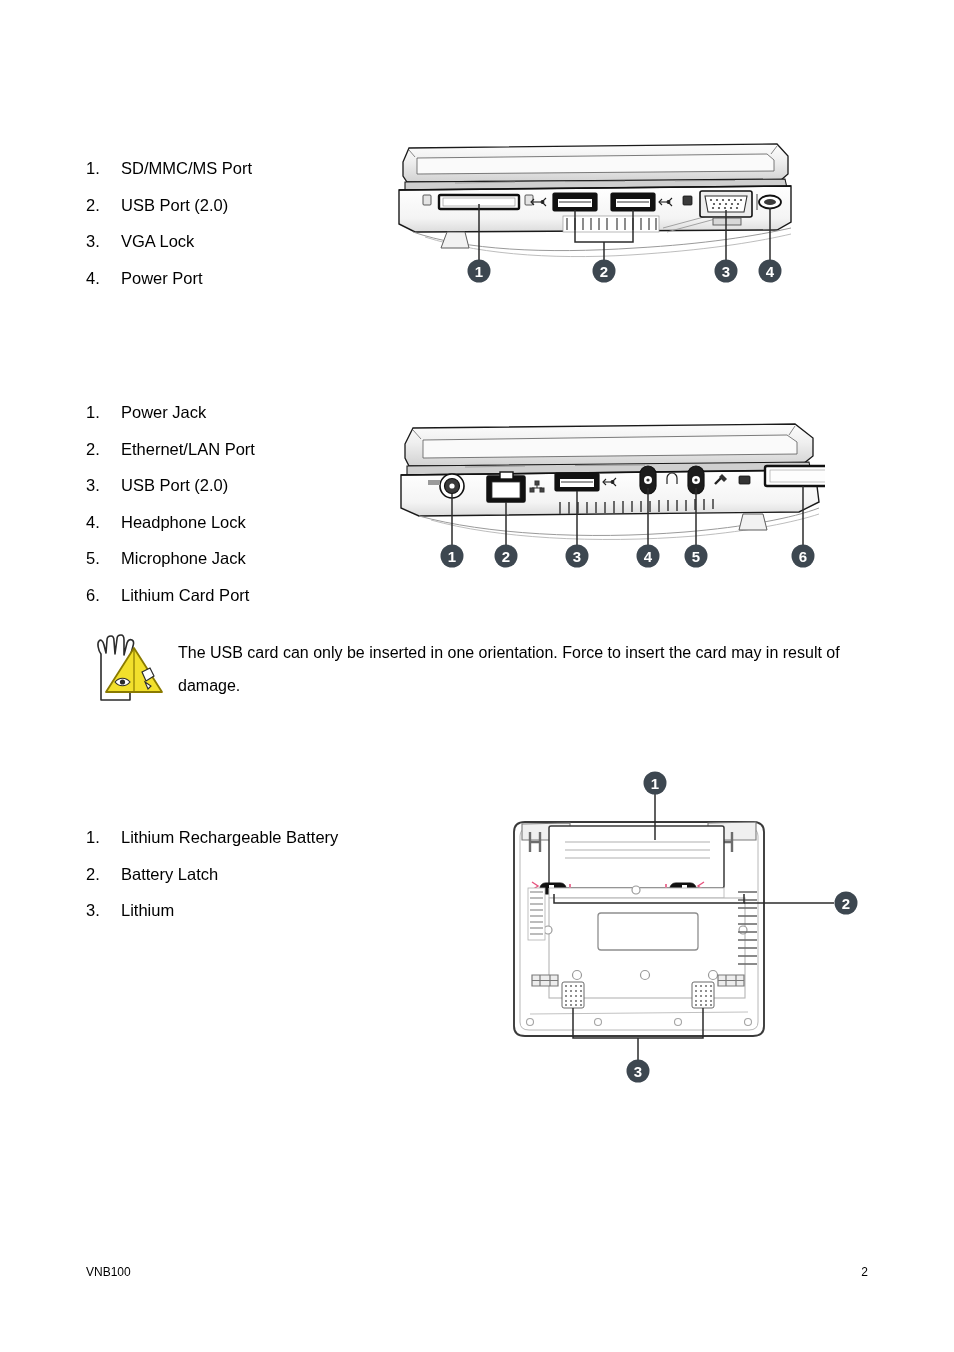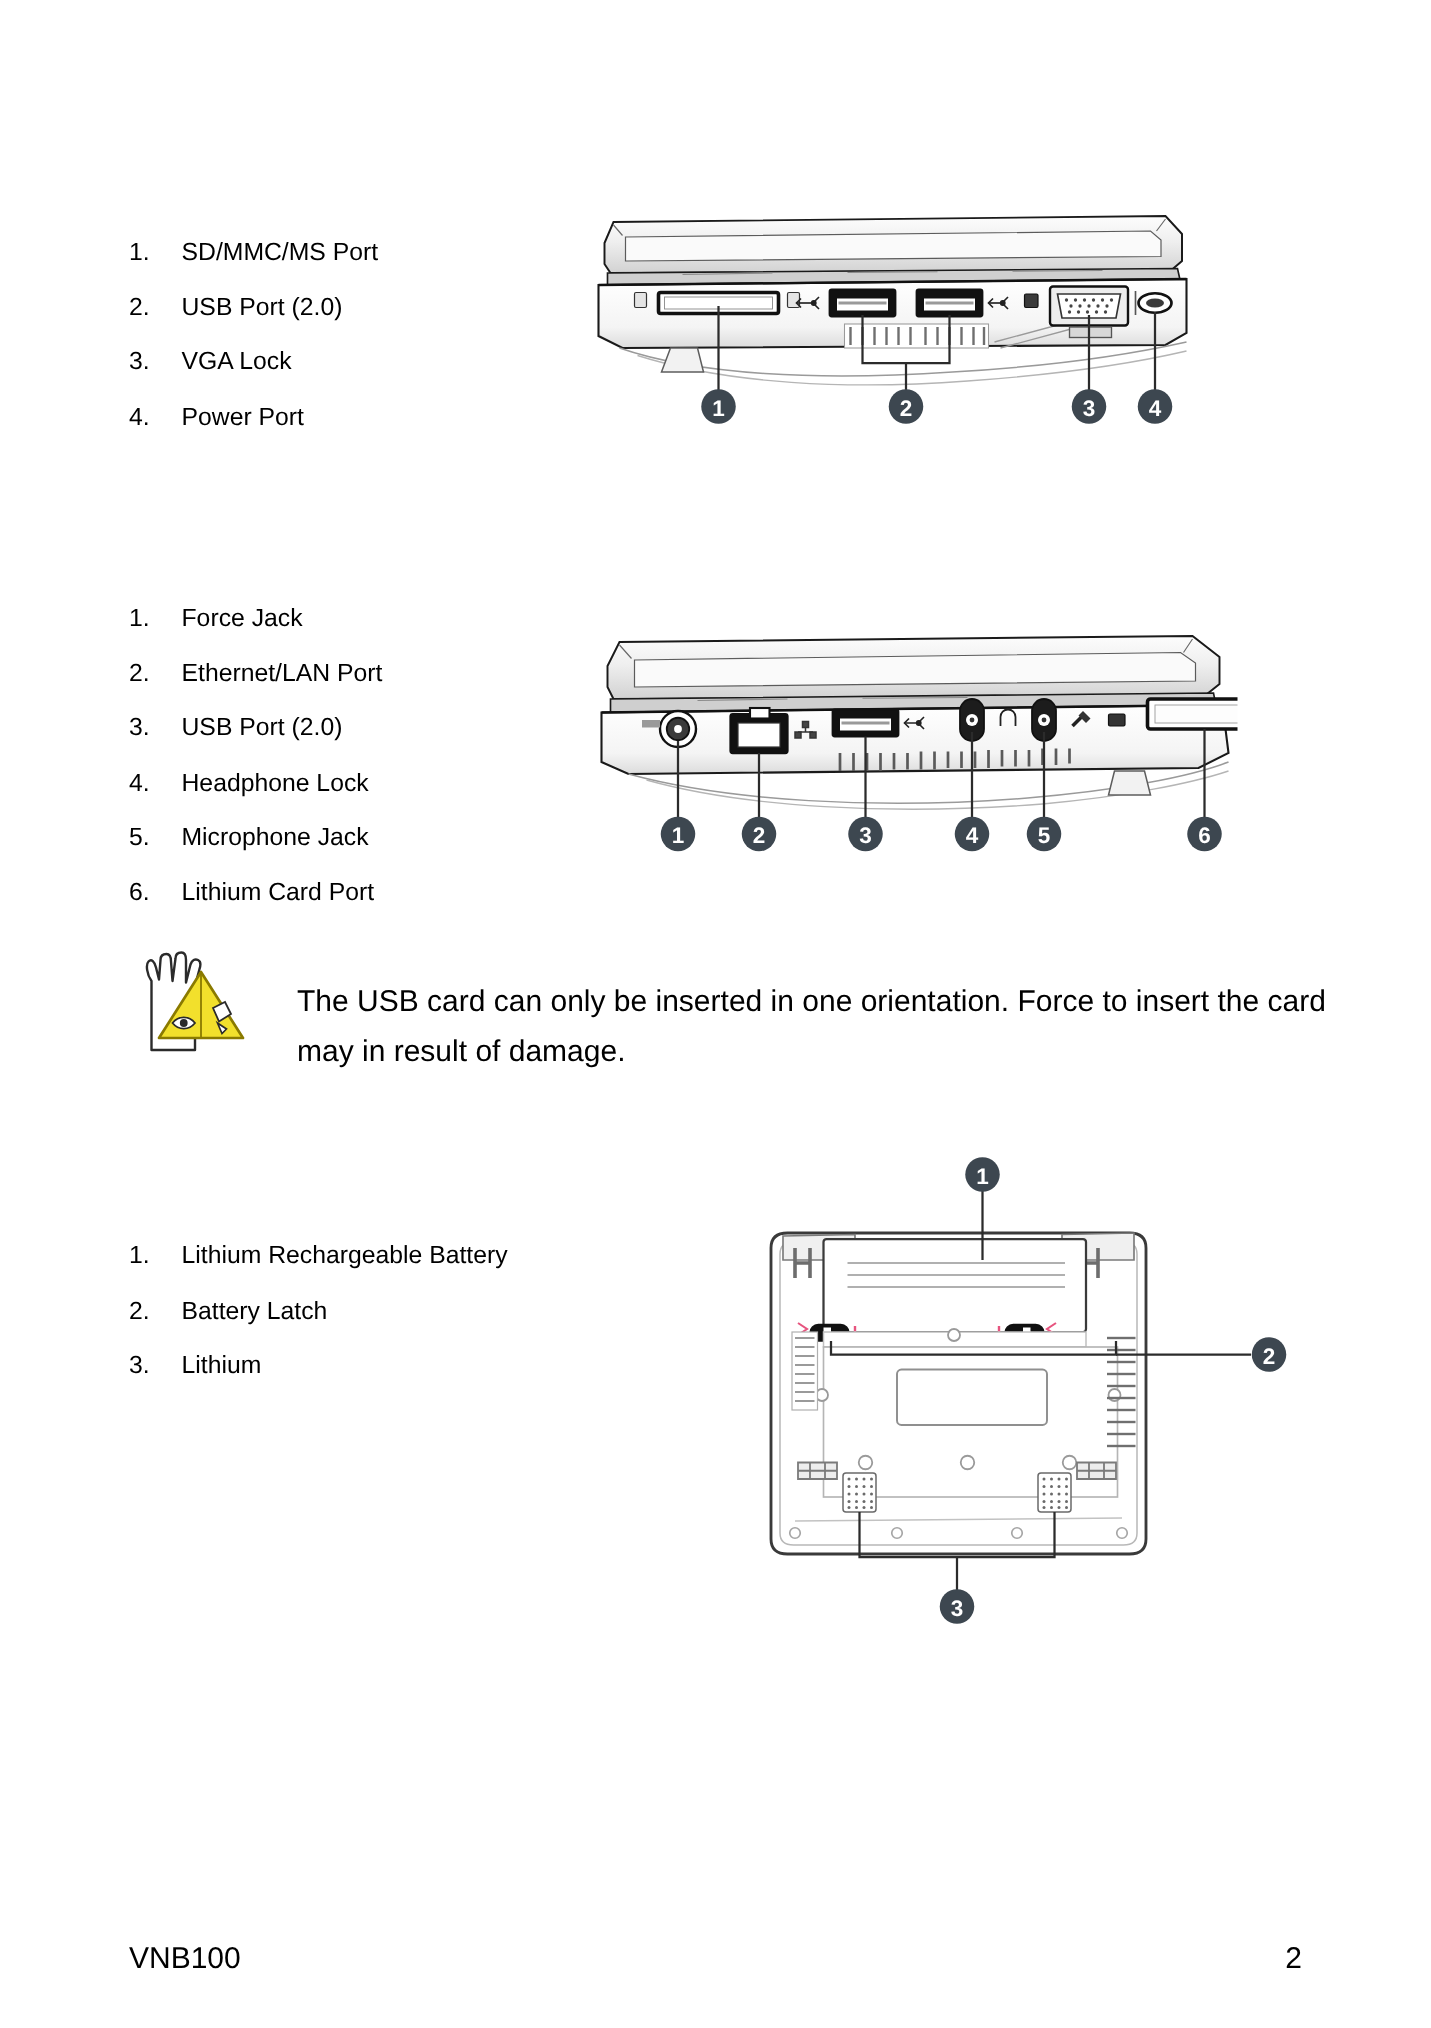--- a/index.html
+++ b/index.html
@@ -63,41 +63,39 @@
   #note-icon {
     position: absolute;
     left: 0;
     top: 2px;
     width: 80px;
     height: 76px;
   }
   #note-text {
     position: absolute;
     left: 90px;
-    top: 24px;
+    top: 8px;
     width: 700px;
-    font-size: 20px;
+    font-size: 16px;
     line-height: 33px;
-    margin-left: 20px;
   }
 
   
   .figure { position: absolute; }
   #fig-right  { left: 395px; top: 138px; width: 400px; height: 150px; }
   #fig-front  { left: 395px; top: 418px; width: 430px; height: 155px; }
   #fig-bottom { left: 470px; top: 770px; width: 420px; height: 330px; }
 
   
   #footer {
     position: absolute;
     left: 86px;
     top: 1265px;
     width: 782px;
-    font-size: 20px;
-    margin-top: 30px;
+    font-size: 12px;
   }
   #footer .doc-id { float: left; }
   #footer .page-no { float: right; }
 </style>
 </head>
 <body>
 
 <div class="page">
 
   <ul class="callout-list" id="list-right">
@@ -248,21 +246,21 @@
       <g>
         <circle cx="375" cy="133" r="11.5" fill="#3d4750"></circle>
         <text x="375" y="139" font-family="Liberation Sans, sans-serif" font-size="15" font-weight="bold" fill="#ffffff" text-anchor="middle">4</text>
       </g>
     </svg>
   </div>
 
   <ul class="callout-list" id="list-front">
     <li>
       <span class="num">1.</span>
-      <span class="lbl">Force Jack</span>
+      <span class="lbl">Power Jack</span>
     </li>
     <li>
       <span class="num">2.</span>
       <span class="lbl">Ethernet/LAN Port</span>
     </li>
     <li>
       <span class="num">3.</span>
       <span class="lbl">USB Port (2.0)</span>
     </li>
     <li>

